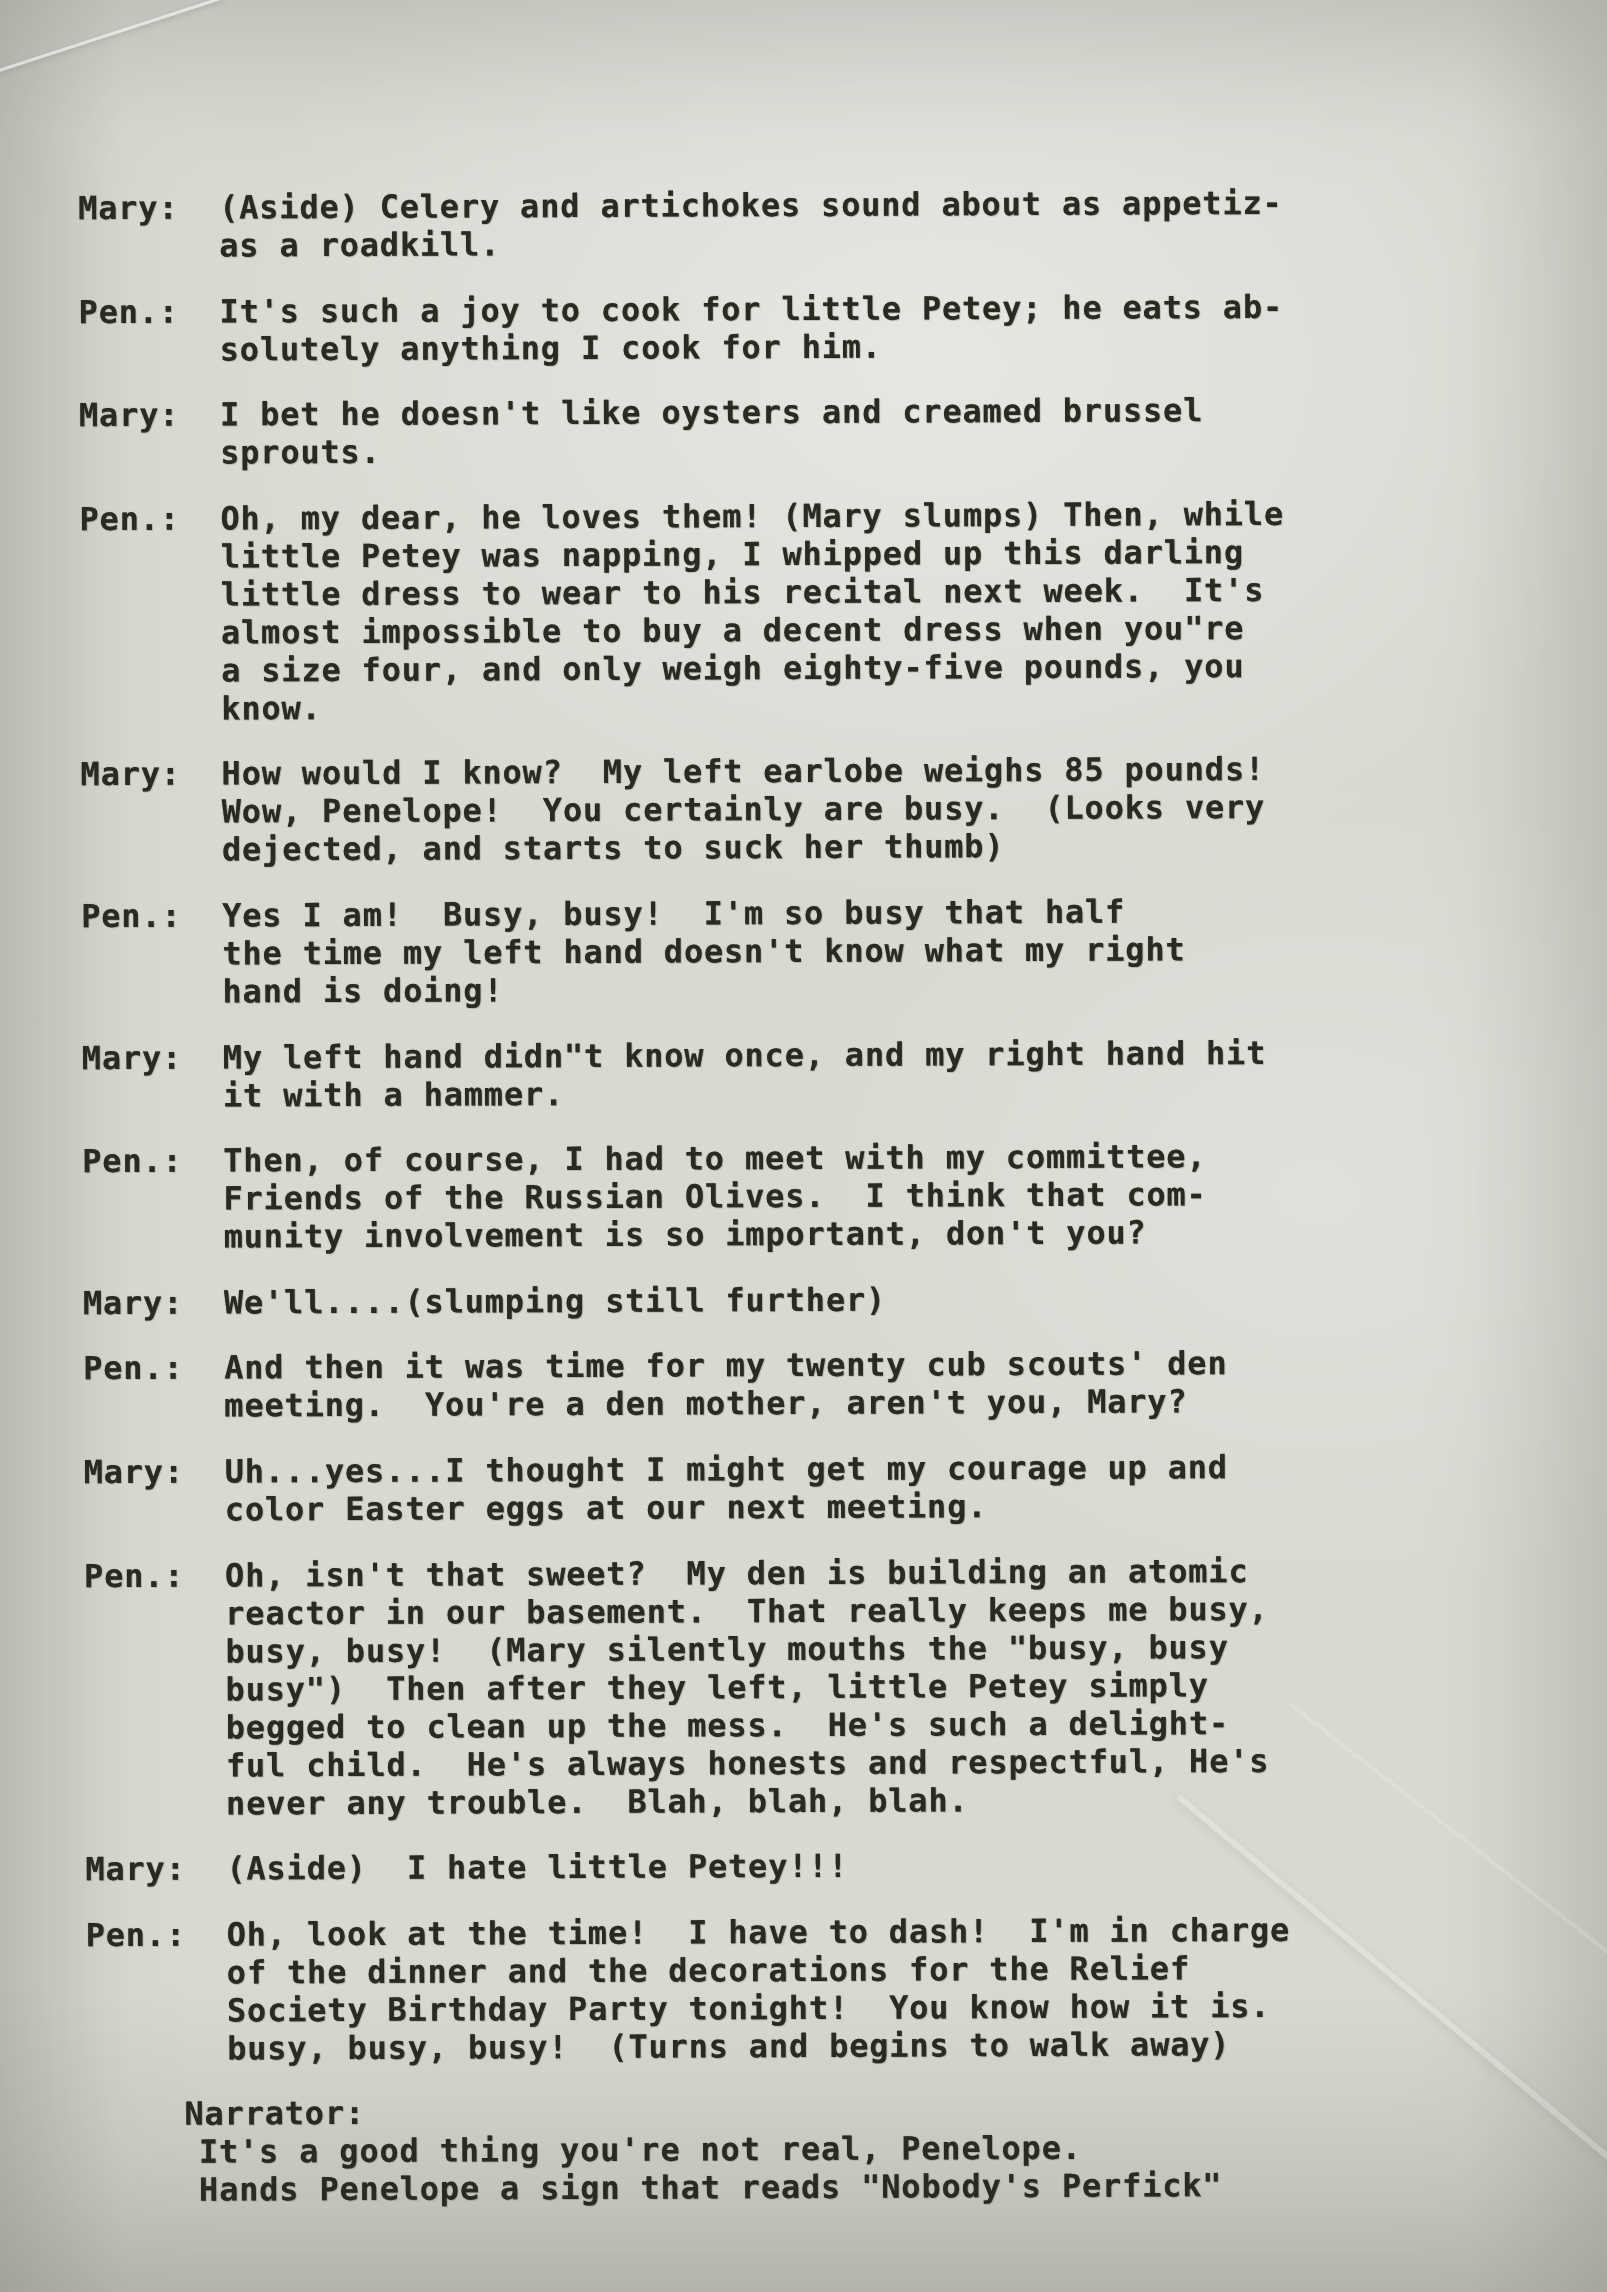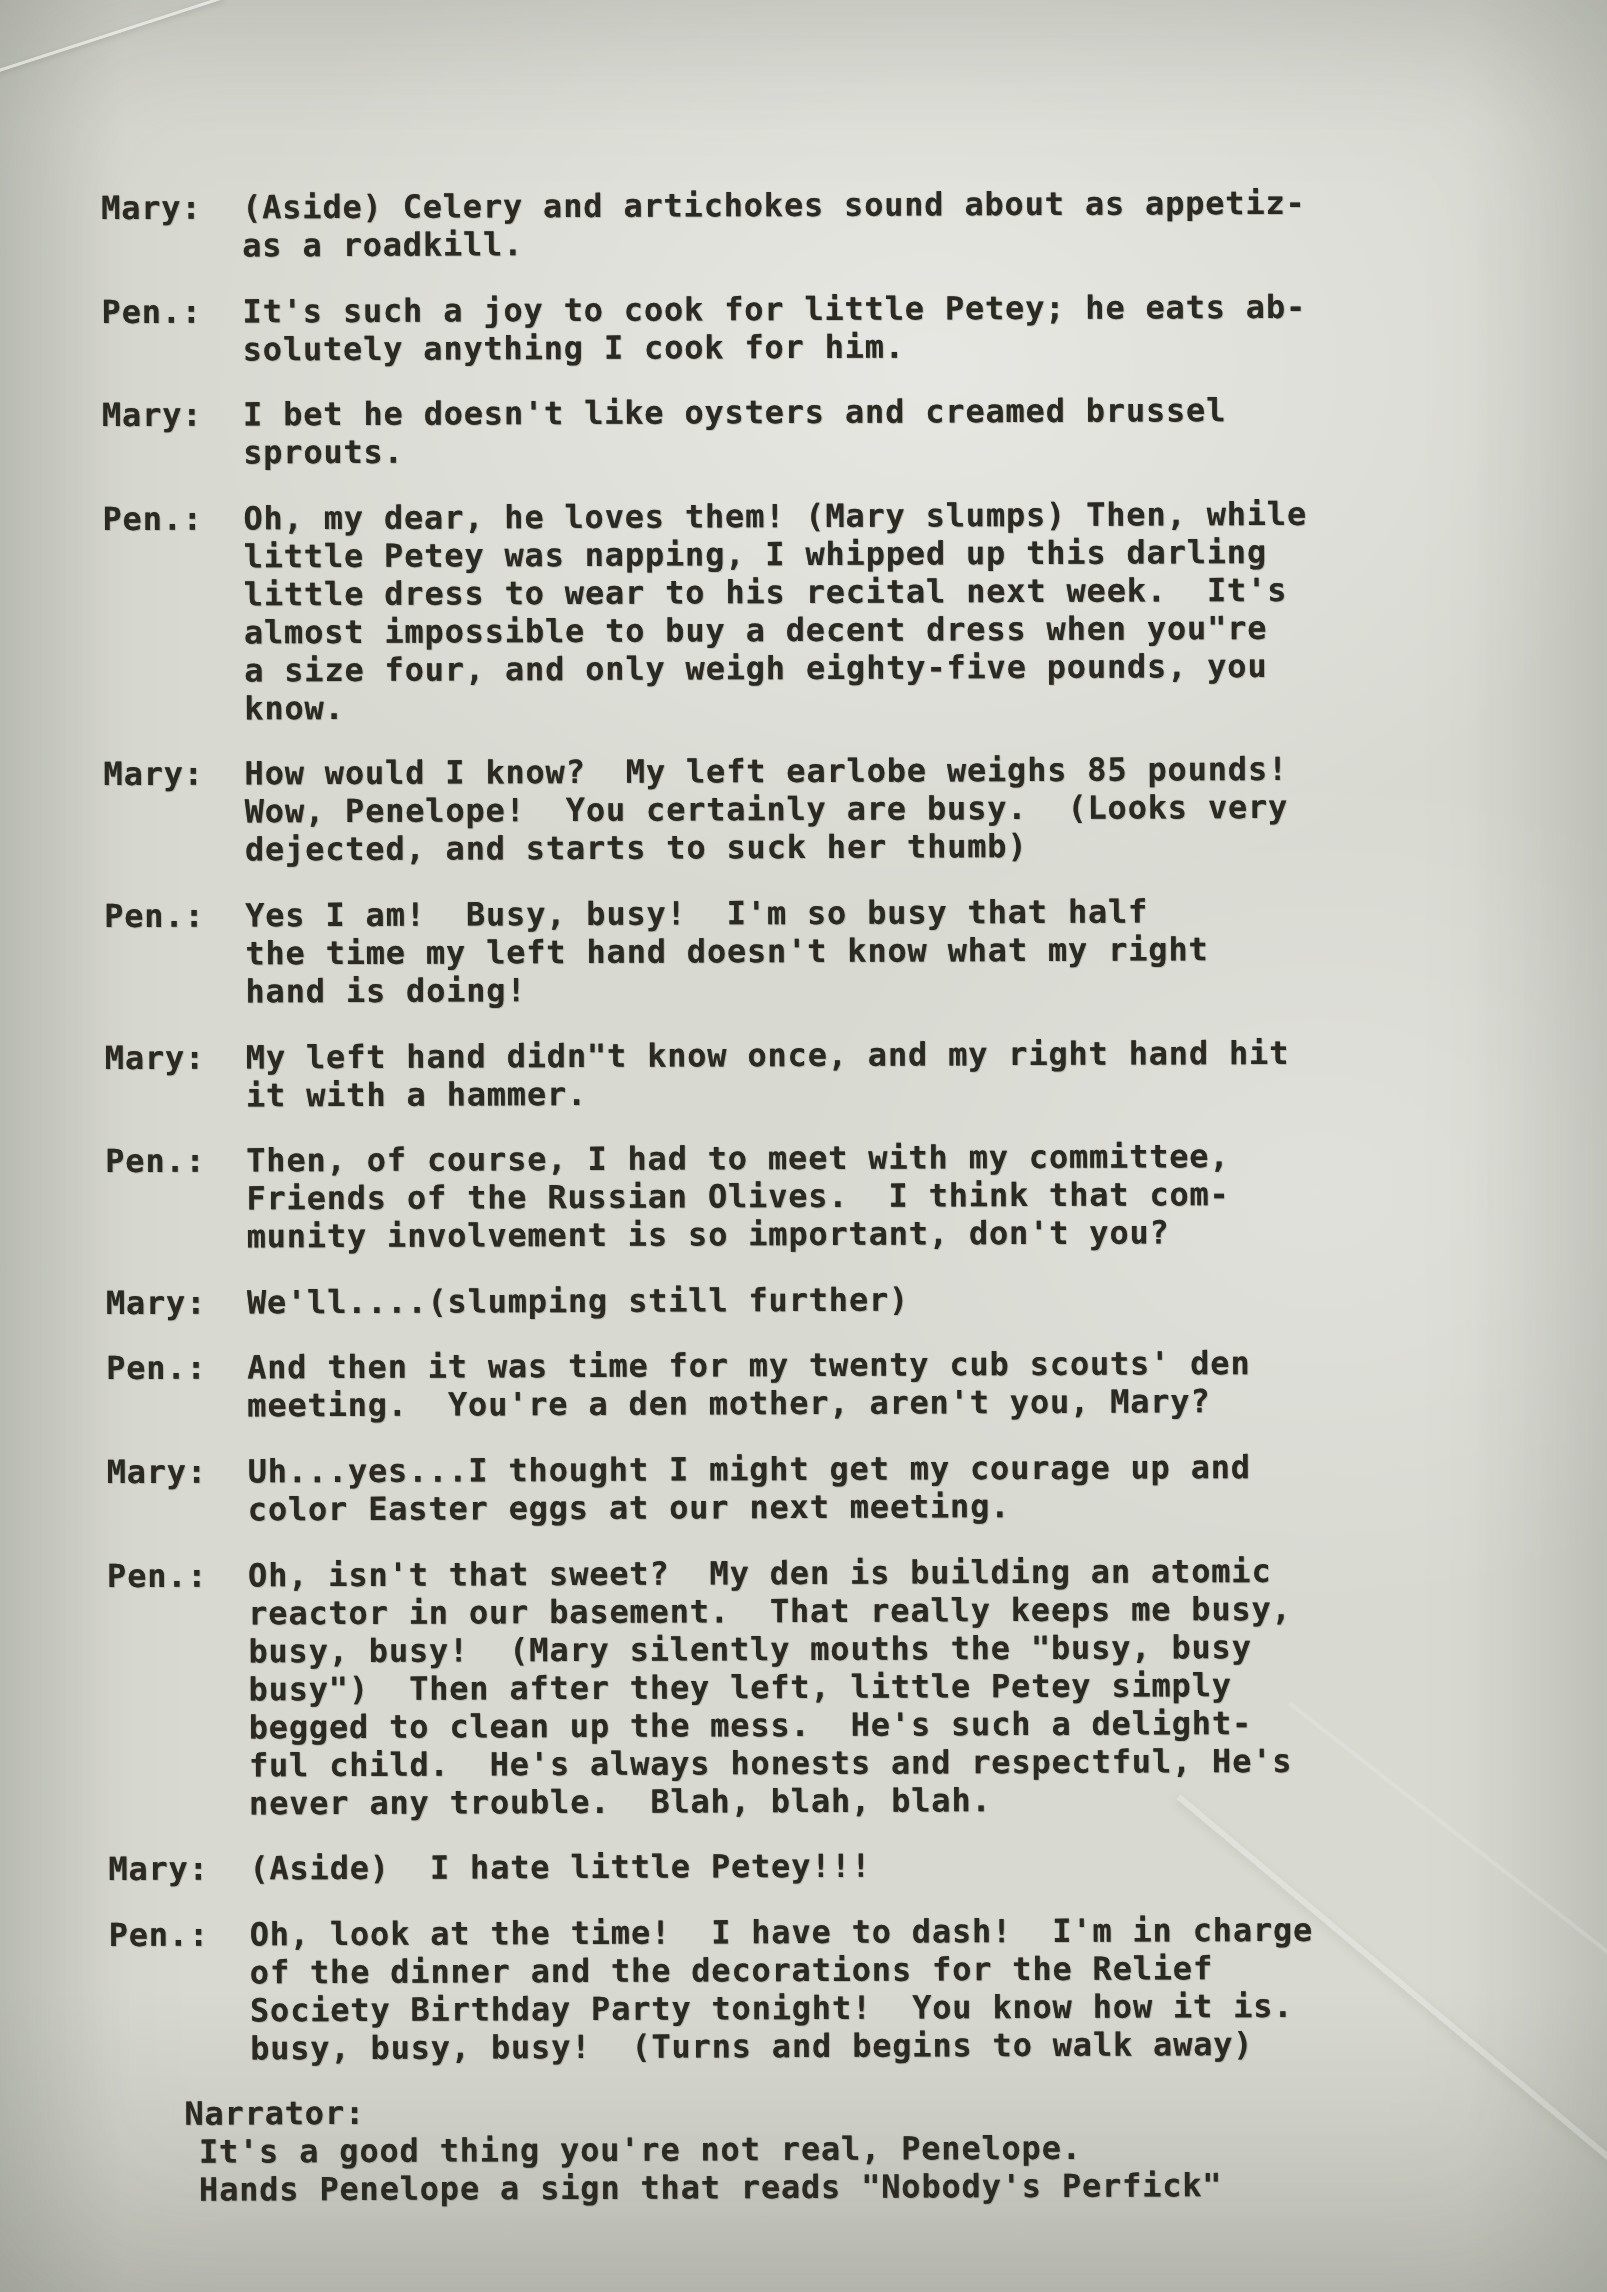--- a/index.html
+++ b/index.html
@@ -63,21 +63,21 @@
     text-shadow: 0 0 1px rgba(40,39,32,0.55), 1px 1px 0 rgba(40,39,32,0.15);
   }
   .para {
     display: flex;
     align-items: flex-start;
     margin: 0 0 27.6px 0;
   }
   .speaker {
     flex: none;
     width: 141px;
-    margin-left: 101px;
+    margin-left: 78px;
     white-space: pre;
   }
   .lines { flex: none; }
   .line { white-space: pre; }
   .narrator {
     margin-left: 176px;
     margin-top: 0;
   }
   .narrator .narrator-label { white-space: pre; }
   .narrator .line { margin-left: 14.3px; }

